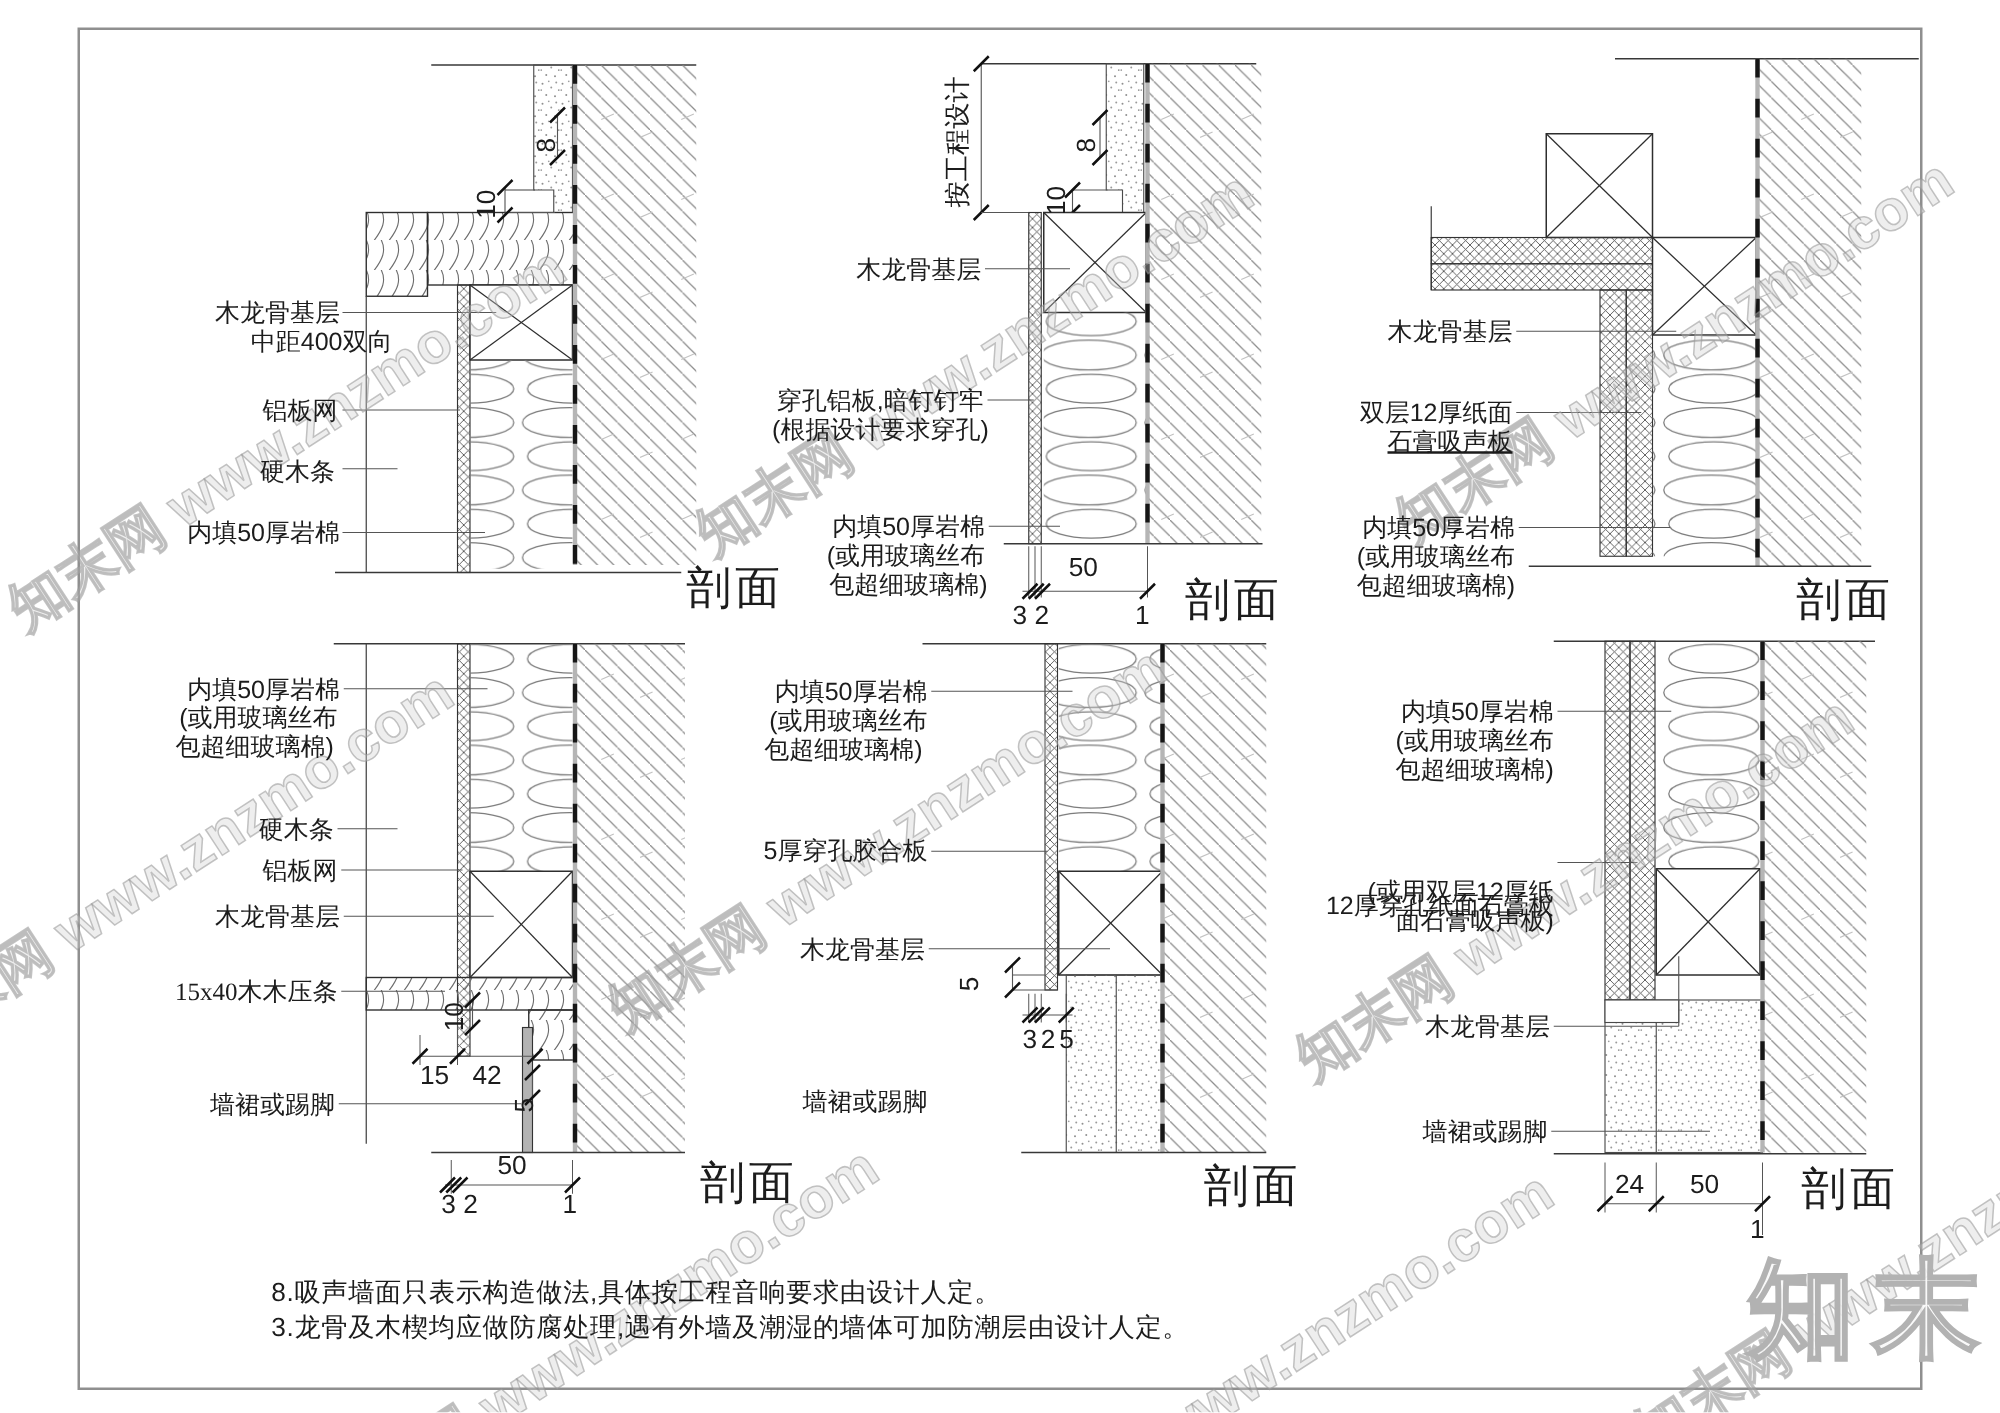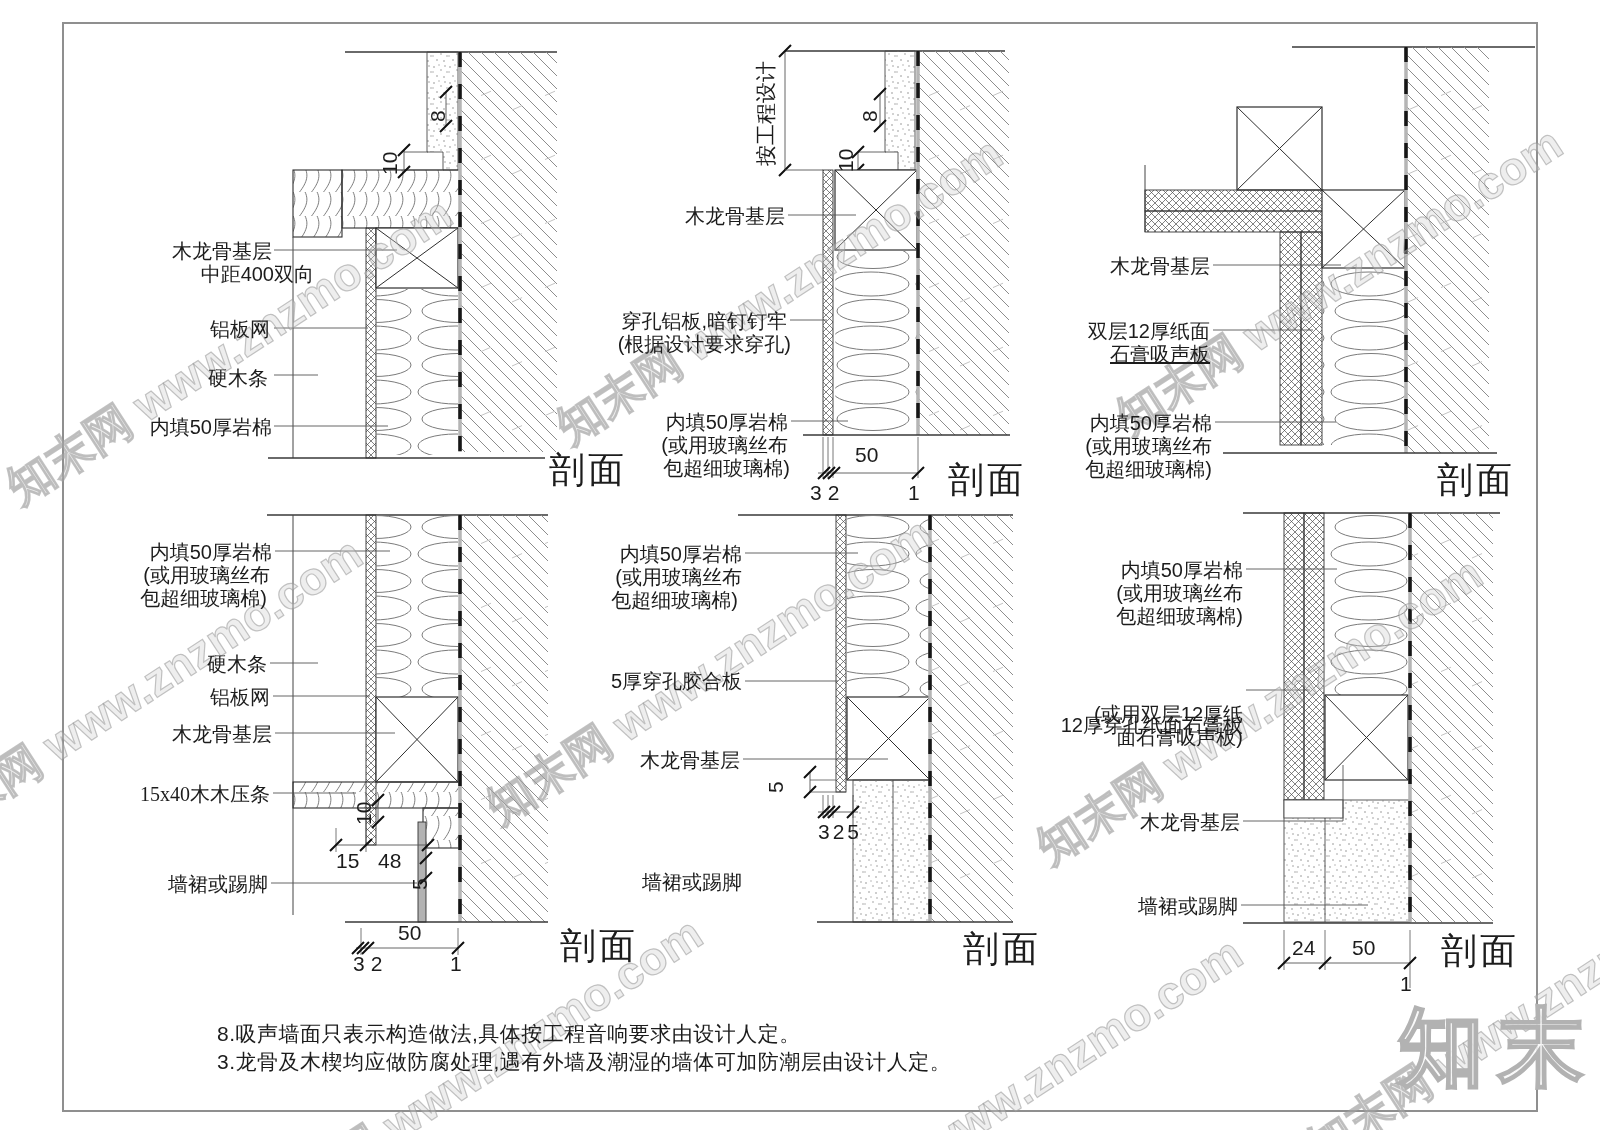--- a/index.html
+++ b/index.html
@@ -300,21 +300,21 @@
 <div class="t lbl" style="right:1328px;top:541px;">内填50厚岩棉</div>
 <div class="t lbl" style="right:1330px;top:564px;">(或用玻璃丝布</div>
 <div class="t lbl" style="right:1333px;top:587px;">包超细玻璃棉)</div>
 <div class="t lbl" style="right:1333px;top:653px;">硬木条</div>
 <div class="t lbl" style="right:1330px;top:686px;">铝板网</div>
 <div class="t lbl" style="right:1328px;top:723px;">木龙骨基层</div>
 <div class="t lbl" style="right:1330px;top:783px;font-family:Liberation Serif, serif;">15x40木木压条</div>
 <div class="t lbl" style="right:1332px;top:873px;">墙裙或踢脚</div>
 <div class="t dimv" style="left:352px;top:825px;">10</div>
 <div class="t dim" style="left:336px;top:849px;">15</div>
-<div class="t dim" style="left:378px;top:849px;">48</div>
+<div class="t dim" style="left:378px;top:849px;">42</div>
 <div class="t dimv" style="left:408px;top:890px;">5</div>
 <div class="t dim" style="left:398px;top:921px;">50</div>
 <div class="t dim sp" style="left:353px;top:952px;">32</div>
 <div class="t dim" style="left:450px;top:952px;">1</div>
 <div class="t title" style="left:560px;top:922px;">剖面</div>
 
 <div class="t lbl" style="right:858px;top:543px;">内填50厚岩棉</div>
 <div class="t lbl" style="right:858px;top:566px;">(或用玻璃丝布</div>
 <div class="t lbl" style="right:862px;top:589px;">包超细玻璃棉)</div>
 <div class="t lbl" style="right:858px;top:670px;">5厚穿孔胶合板</div>

